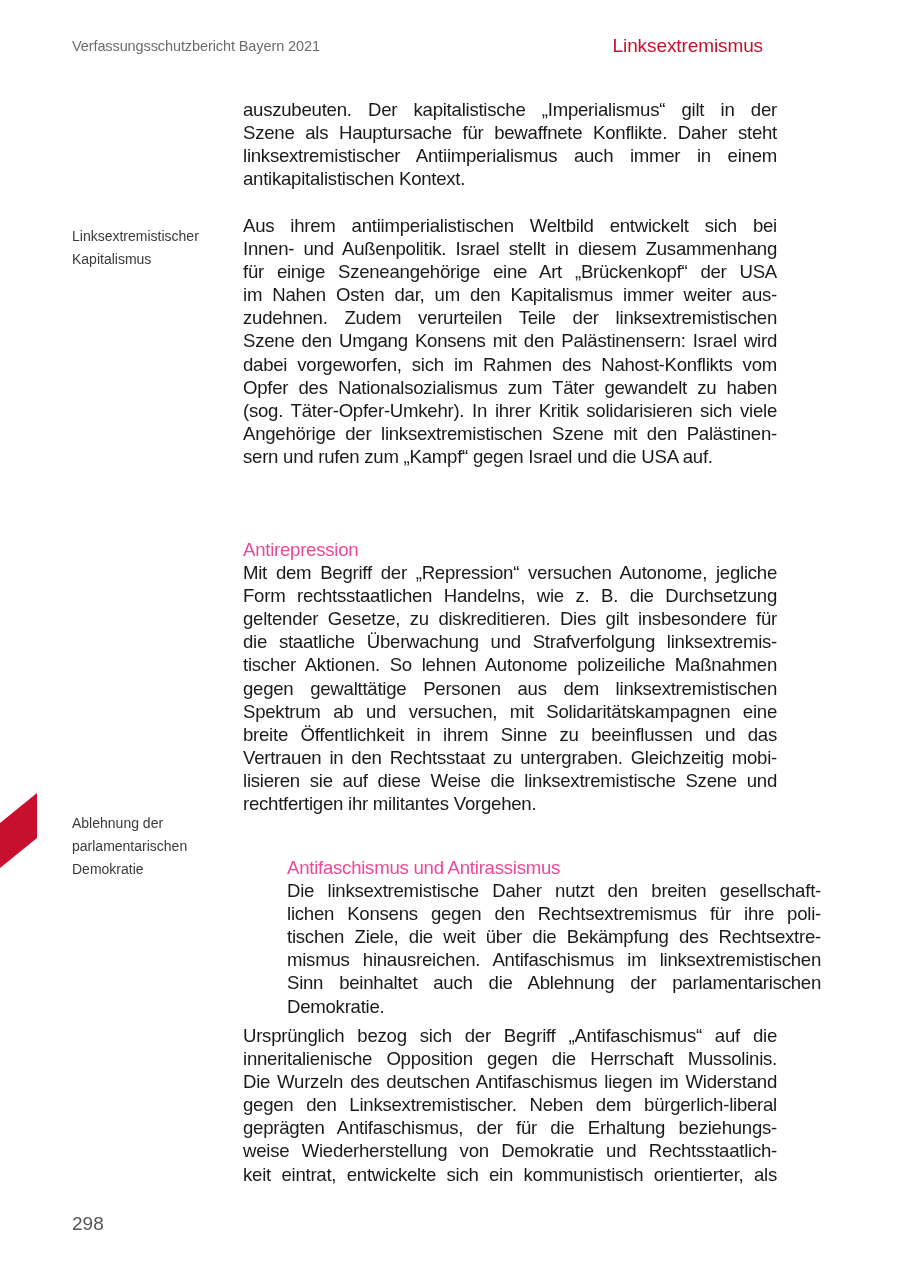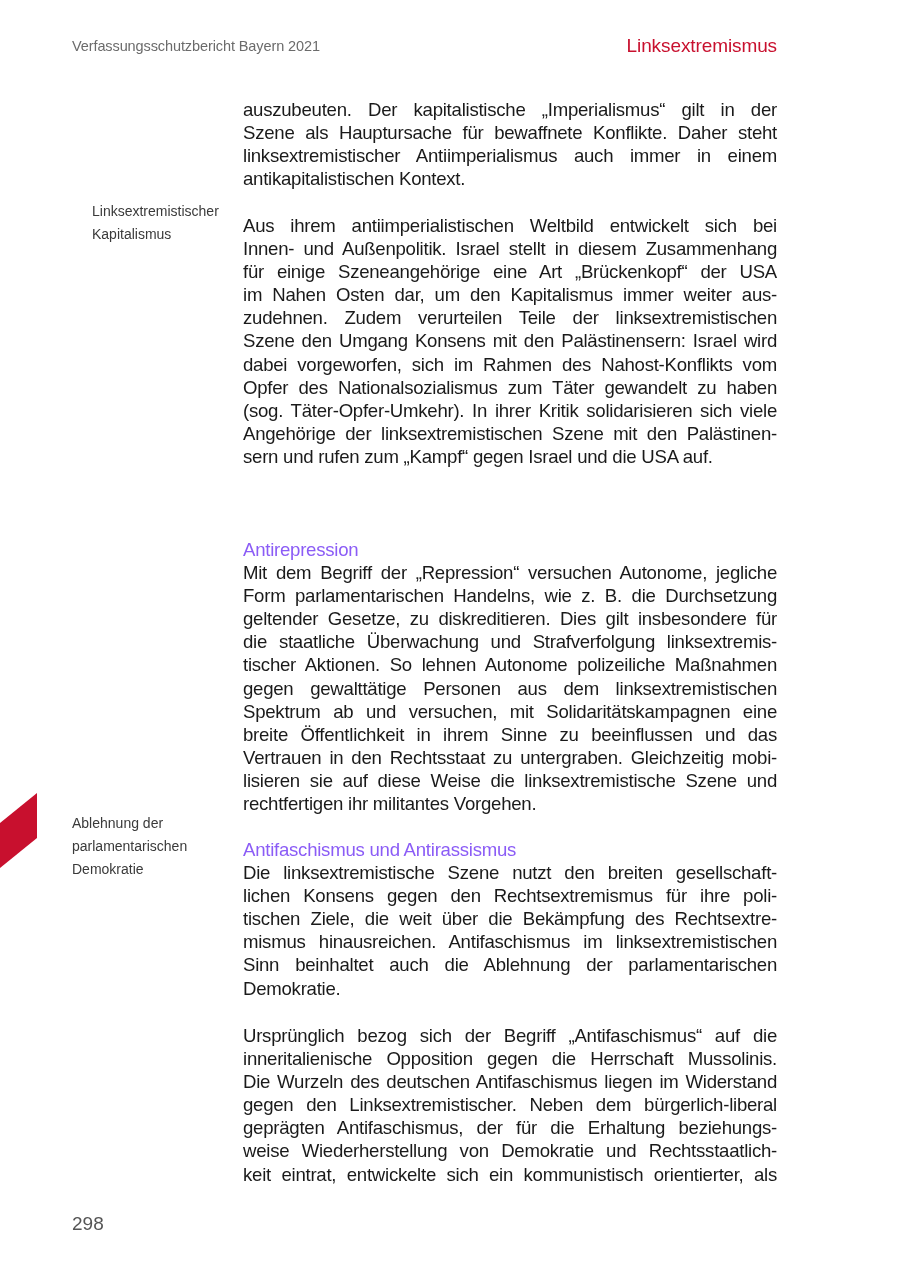--- a/index.html
+++ b/index.html
@@ -18,21 +18,21 @@
     .running-head-left {
       position: absolute;
       left: 72px;
       top: 38px;
       font-size: 14.5px;
       color: #6b6b6b;
       letter-spacing: -0.1px;
     }
     .running-head-right {
       position: absolute;
-      right: 123px;
+      right: 137px;
       top: 35px;
       font-size: 19px;
       color: #c8102e;
       letter-spacing: -0.1px;
     }
     .side-tab {
       position: absolute;
       left: 0;
       top: 793px;
       width: 37px;
@@ -53,21 +53,21 @@
       font-size: 18.6px;
       line-height: 23.1px;
       color: #1a1a1a;
       letter-spacing: -0.25px;
     }
     .section-heading {
       margin: 0;
       font-size: 18.6px;
       line-height: 23.1px;
       font-weight: normal;
-      color: #8b5cf6;
+      color: #ec4899;
     }
     .page-number {
       position: absolute;
       left: 72px;
       top: 1213px;
       font-size: 19px;
       color: #555555;
     }
     .line {
       display: block;
@@ -83,21 +83,21 @@
 </head>
 <body>
 
 <div class="running-head-left">Verfassungsschutzbericht Bayern 2021</div>
 <div class="running-head-right">Linksextremismus</div>
 
 <svg class="side-tab" viewBox="0 0 37 75" xmlns="http://www.w3.org/2000/svg">
   <polygon points="37,0 37,45 0,75 0,30" fill="#c8102e"></polygon>
 </svg>
 
-<div class="margin-note" style="top:200px;margin-left:20px;">
+<div class="margin-note" style="top:225px;">
   <div>Linksextremistischer</div>
   <div>Kapitalismus</div>
 </div>
 
 <div class="margin-note" style="top:812px;">
   <div>Ablehnung der</div>
   <div>parlamentarischen</div>
   <div>Demokratie</div>
 </div>
 
@@ -118,35 +118,35 @@
   <span class="line">dabei vorgeworfen, sich im Rahmen des Nahost-Konflikts vom</span>
   <span class="line">Opfer des Nationalsozialismus zum Täter gewandelt zu haben</span>
   <span class="line">(sog. Täter-Opfer-Umkehr). In ihrer Kritik solidarisieren sich viele</span>
   <span class="line">Angehörige der linksextremistischen Szene mit den Palästinen-</span>
   <span class="line final">sern und rufen zum „Kampf“ gegen Israel und die USA auf.</span>
 </div>
 
 <div class="column" style="top:538px;">
   <h2 class="section-heading">Antirepression</h2>
   <span class="line">Mit dem Begriff der „Repression“ versuchen Autonome, jegliche</span>
-  <span class="line">Form parlamentarischen Handelns, wie z. B. die Durchsetzung</span>
+  <span class="line">Form rechtsstaatlichen Handelns, wie z. B. die Durchsetzung</span>
   <span class="line">geltender Gesetze, zu diskreditieren. Dies gilt insbesondere für</span>
   <span class="line">die staatliche Überwachung und Strafverfolgung linksextremis-</span>
   <span class="line">tischer Aktionen. So lehnen Autonome polizeiliche Maßnahmen</span>
   <span class="line">gegen gewalttätige Personen aus dem linksextremistischen</span>
   <span class="line">Spektrum ab und versuchen, mit Solidaritätskampagnen eine</span>
   <span class="line">breite Öffentlichkeit in ihrem Sinne zu beeinflussen und das</span>
   <span class="line">Vertrauen in den Rechtsstaat zu untergraben. Gleichzeitig mobi-</span>
   <span class="line">lisieren sie auf diese Weise die linksextremistische Szene und</span>
   <span class="line final">rechtfertigen ihr militantes Vorgehen.</span>
 </div>
 
-<div class="column" style="top:838px;">
+<div class="column" style="top:856px;margin-left:44px;">
   <h2 class="section-heading">Antifaschismus und Antirassismus</h2>
-  <span class="line">Die linksextremistische Szene nutzt den breiten gesellschaft-</span>
+  <span class="line">Die linksextremistische Daher nutzt den breiten gesellschaft-</span>
   <span class="line">lichen Konsens gegen den Rechtsextremismus für ihre poli-</span>
   <span class="line">tischen Ziele, die weit über die Bekämpfung des Rechtsextre-</span>
   <span class="line">mismus hinausreichen. Antifaschismus im linksextremistischen</span>
   <span class="line">Sinn beinhaltet auch die Ablehnung der parlamentarischen</span>
   <span class="line final">Demokratie.</span>
 </div>
 
 <div class="column" style="top:1024px;">
   <span class="line">Ursprünglich bezog sich der Begriff „Antifaschismus“ auf die</span>
   <span class="line">inneritalienische Opposition gegen die Herrschaft Mussolinis.</span>

